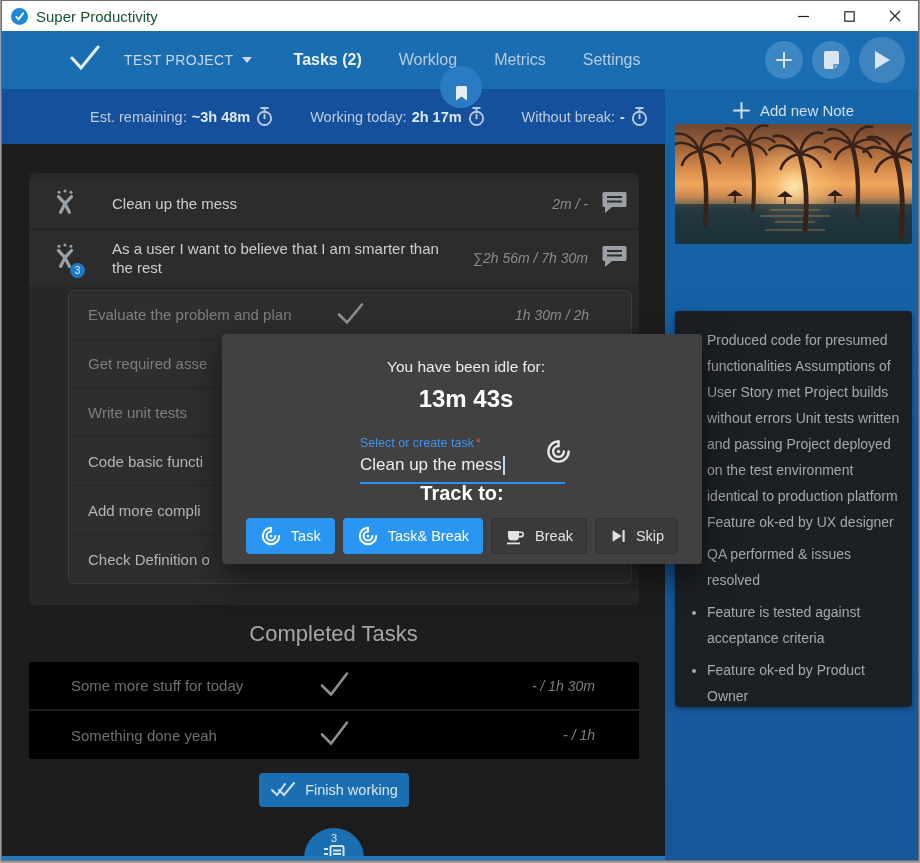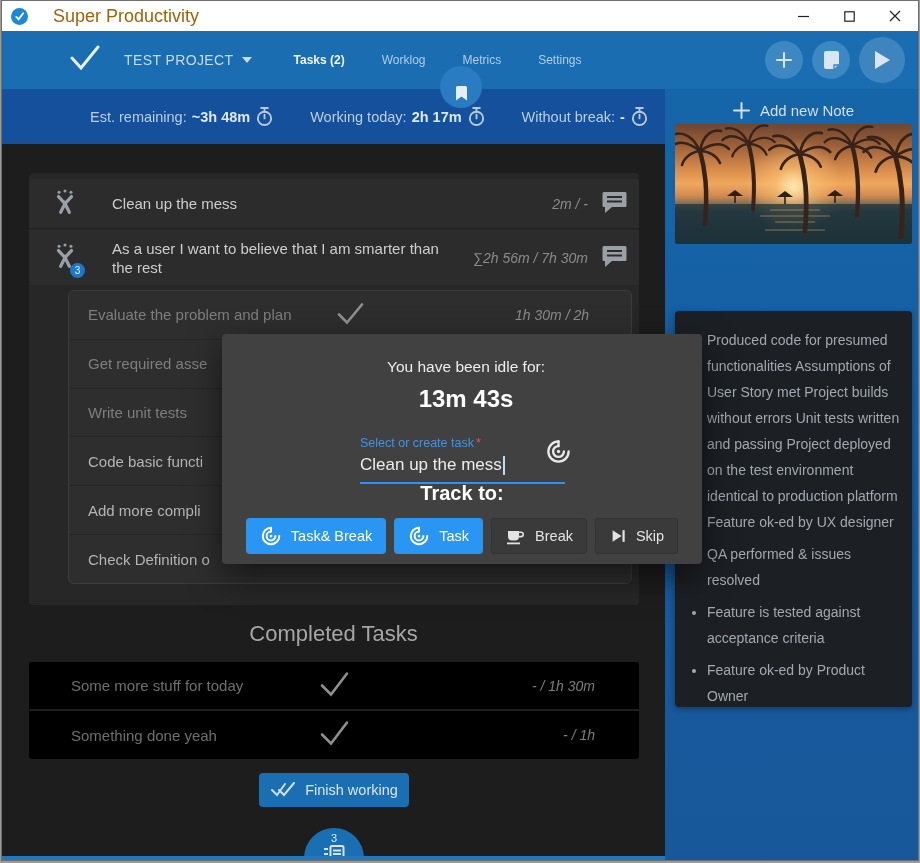--- a/index.html
+++ b/index.html
@@ -3,29 +3,29 @@
 <meta charset="utf-8">
 <style>
   html,body{margin:0;padding:0;background:#9a9a9a;}
   *{box-sizing:border-box;}
   .window{position:relative;width:918px;height:861px;margin:0 auto;border:1px solid #6f6f6f;
     overflow:hidden;background:#1d1d1d;font-family:"Liberation Sans",sans-serif;}
 
   
   .titlebar{position:absolute;top:0;left:0;right:0;height:30px;background:#fff;display:flex;align-items:center;}
   .app-icon{margin-left:9px;width:17px;height:17px;border-radius:50%;background:#1e88d8;display:flex;align-items:center;justify-content:center;}
-  .app-title{margin-left:25px;font-size:18px;color:#a16207;}
+  .app-title{margin-left:8px;font-size:15px;color:#14532d;}
   .win-controls{margin-left:auto;display:flex;height:100%;}
   .win-btn{width:46px;height:100%;border:0;background:transparent;display:flex;align-items:center;justify-content:center;padding:0;cursor:pointer;}
 
   
   .header{position:absolute;top:30px;left:0;right:0;height:58px;background:#1a6db1;display:flex;align-items:center;padding-left:40px;}
   .logo-check{margin-left:27px;flex:0 0 auto;}
   .project-switcher{margin-left:23px;display:flex;align-items:center;gap:8px;color:#c9daeb;font-size:14px;letter-spacing:.4px;cursor:pointer;}
-  .tabs{display:flex;margin-left:42px;gap:37px;font-size:12px;color:#b4cce2;}
+  .tabs{display:flex;margin-left:42px;gap:37px;font-size:16px;color:#b4cce2;}
   .tab{cursor:pointer;}
   .tab.active{color:#eef5fb;font-weight:bold;}
   .header-actions{margin-left:auto;margin-right:13px;display:flex;align-items:center;gap:9px;}
   .circle-btn{width:38px;height:38px;border-radius:50%;border:0;background:#3d87c3;display:flex;align-items:center;justify-content:center;cursor:pointer;padding:0;}
   .circle-btn.big{width:46px;height:46px;background:#3e85c0;}
 
   
   .subheader{position:absolute;top:88px;left:0;width:663px;height:55px;background:#14509c;display:flex;align-items:center;padding-left:88px;gap:36px;}
   .stat{display:flex;align-items:center;gap:5px;font-size:14.5px;color:#bccde2;white-space:nowrap;}
   .stat b{color:#dde9f4;font-weight:bold;}
@@ -410,32 +410,32 @@
     <div class="modal-buttons">
       <button class="m-btn primary">
         <svg width="22" height="22" viewBox="0 0 24 24">
             <g fill="none" stroke="#fff" stroke-width="2.2" stroke-linecap="round">
               <path d="M12 3 A9 9 0 1 0 21 12"></path>
               <path d="M12 7.2 A4.8 4.8 0 1 0 16.8 12"></path>
               <path d="M12 3 L12 7.2"></path>
             </g>
             <circle cx="12" cy="12" r="1.5" fill="#fff"></circle>
           </svg>
-        <span>Task&amp; Break</span>
+        <span>Task</span>
       </button>
       <button class="m-btn primary">
         <svg width="22" height="22" viewBox="0 0 24 24">
             <g fill="none" stroke="#fff" stroke-width="2.2" stroke-linecap="round">
               <path d="M12 3 A9 9 0 1 0 21 12"></path>
               <path d="M12 7.2 A4.8 4.8 0 1 0 16.8 12"></path>
               <path d="M12 3 L12 7.2"></path>
             </g>
             <circle cx="12" cy="12" r="1.5" fill="#fff"></circle>
           </svg>
-        <span>Task</span>
+        <span>Task&amp; Break</span>
       </button>
       <button class="m-btn dark">
         <svg width="21" height="20" viewBox="0 0 21 20">
             <path d="M3 5 h11 v5.5 a4 4 0 0 1 -4 4 h-3 a4 4 0 0 1 -4 -4 z" fill="#e3e3e3"></path>
             <path d="M14 6.2 h2 a2.2 2.2 0 0 1 0 4.4 h-2" fill="none" stroke="#e3e3e3" stroke-width="1.6"></path>
             <rect x="2" y="16.5" width="13" height="1.8" fill="#e3e3e3"></rect>
           </svg>
         <span>Break</span>
       </button>
       <button class="m-btn dark">

